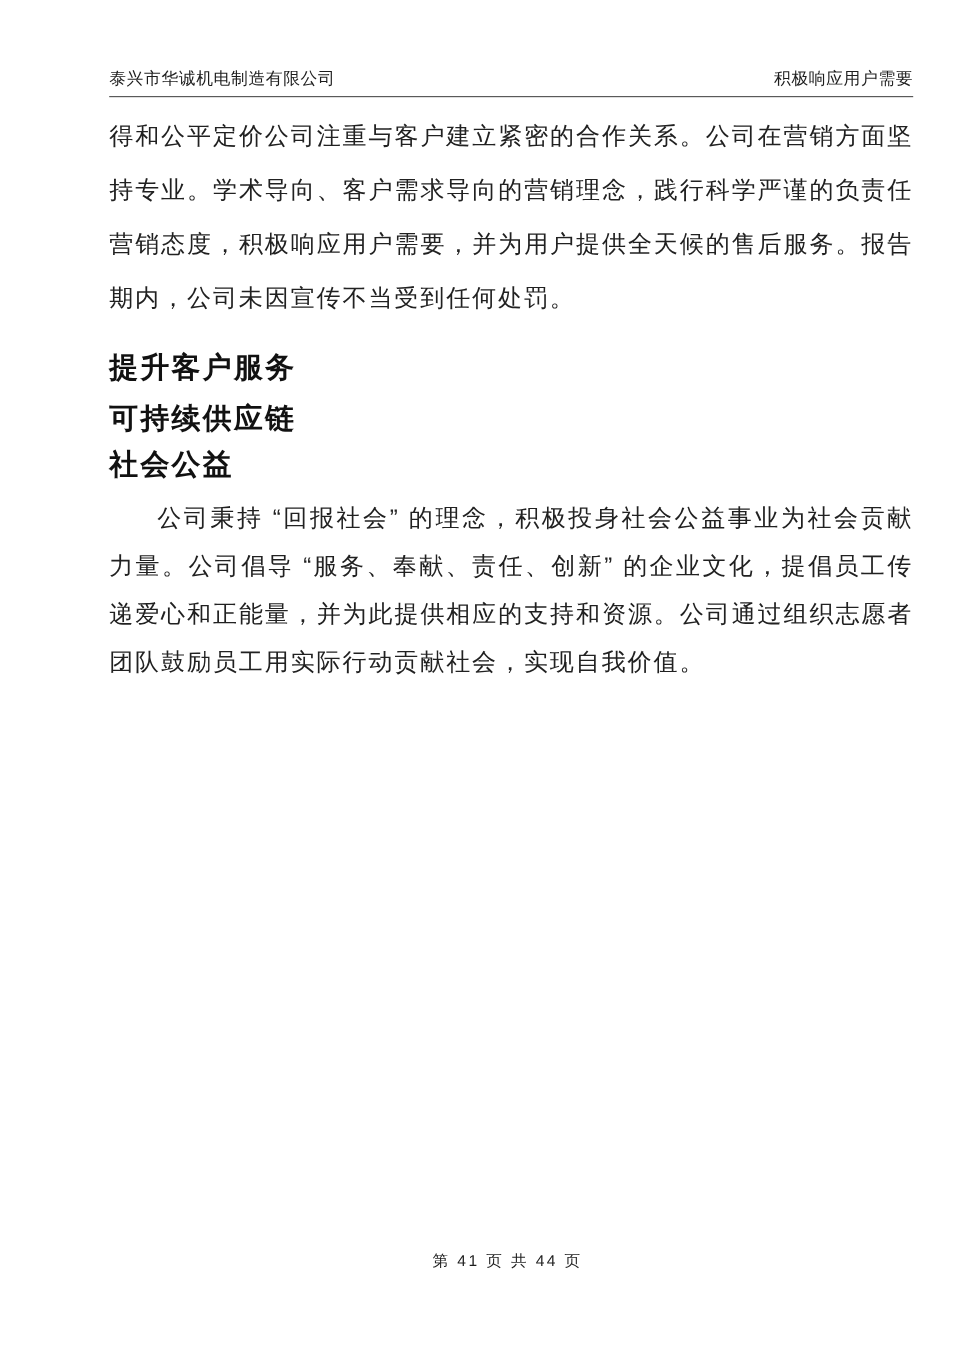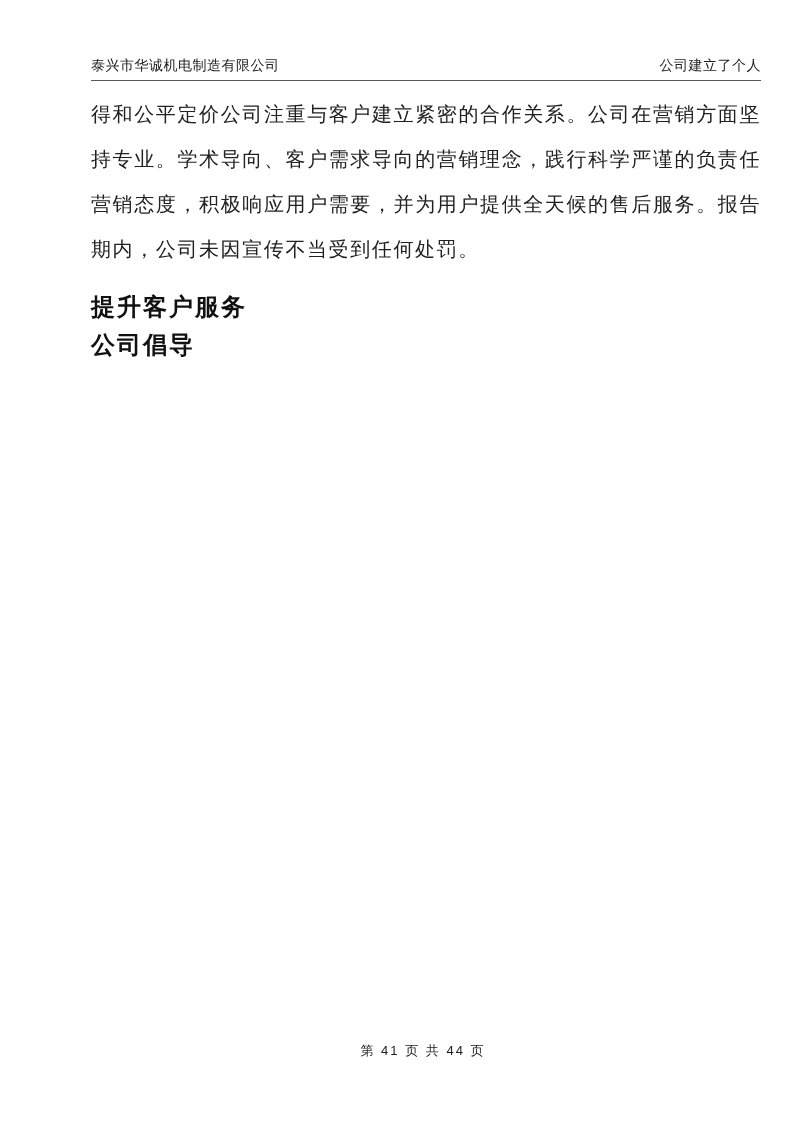--- a/index.html
+++ b/index.html
@@ -65,31 +65,33 @@
   }
 </style>
 </head>
 <body>
 
 <div class="page">
   <div class="content">
 
     <div class="doc-header">
       <span>泰兴市华诚机电制造有限公司</span>
-      <span>公司建立了个人</span>
+      <span>积极响应用户需要</span>
     </div>
 
     <div class="para p-intro">得和公平定价公司注重与客户建立紧密的合作关系。公司在营销方面坚持专业。学术导向、客户需求导向的营销理念，践行科学严谨的负责任营销态度，积极响应用户需要，并为用户提供全天候的售后服务。报告期内，公司未因宣传不当受到任何处罚。</div>
 
     <div class="sec-heading h1-gap">提升客户服务</div>
 
 
 
+    <div class="sec-heading h2-gap">可持续供应链</div>
 
 
-    <div class="sec-heading h3-gap">公司倡导</div>
+    <div class="sec-heading h3-gap">社会公益</div>
 
+    <div class="para indent p-welfare">公司秉持 “回报社会” 的理念，积极投身社会公益事业为社会贡献力量。公司倡导 “服务、奉献、责任、创新” 的企业文化，提倡员工传递爱心和正能量，并为此提供相应的支持和资源。公司通过组织志愿者团队鼓励员工用实际行动贡献社会，实现自我价值。</div>
 
 
   </div>
 
   <div class="doc-footer">第 41 页 共 44 页</div>
 </div>
 
 </body></html>

